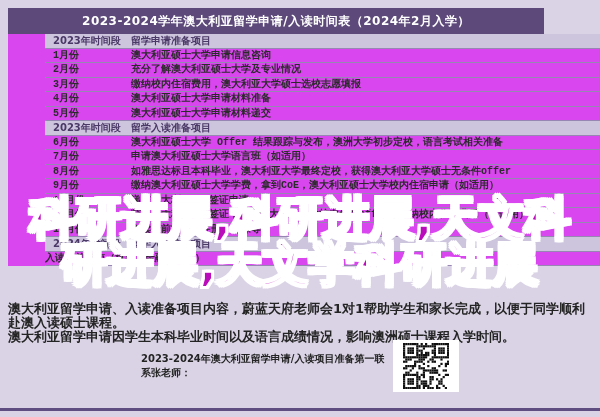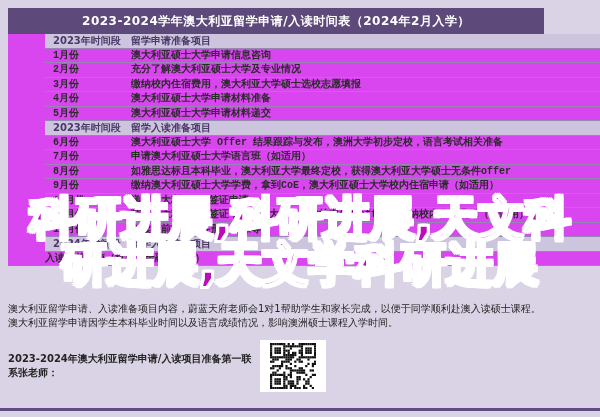--- a/index.html
+++ b/index.html
@@ -30,25 +30,25 @@
     position:absolute;left:0;top:163px;width:600px;z-index:5;
     text-align:center;font-weight:bold;font-size:46px;line-height:46px;
     -webkit-text-stroke:2px #ffffff;
     text-shadow:
       -2px -2px 0 #fff, 2px -2px 0 #fff, -2px 2px 0 #fff, 2px 2px 0 #fff,
       -2px 0 0 #fff, 2px 0 0 #fff, 0 -2px 0 #fff, 0 2px 0 #fff;
     pointer-events:none;
   }
   .notes{
     position:absolute;left:8px;top:302px;width:584px;
-    font-size:10px;line-height:14px;color:#242424;font-weight:400;
+    font-size:13px;line-height:14px;color:#242424;font-weight:700;
   }
   .footer{
     position:absolute;left:8px;top:340px;width:584px;height:52px;
-    display:flex;align-items:center;
+    display:flex;align-items:center;justify-content:center;
   }
   .contact{font-size:10px;font-weight:600;color:#242424;width:252px;flex:none;}
   .qr-box{
     width:66px;height:52px;background:#ffffff;
     display:flex;align-items:center;justify-content:center;flex:none;
   }
   .qr-box svg{display:block;}
   .bottom-rule{
     position:absolute;left:0;top:408px;width:600px;height:3px;background:#5f4c80;
   }

